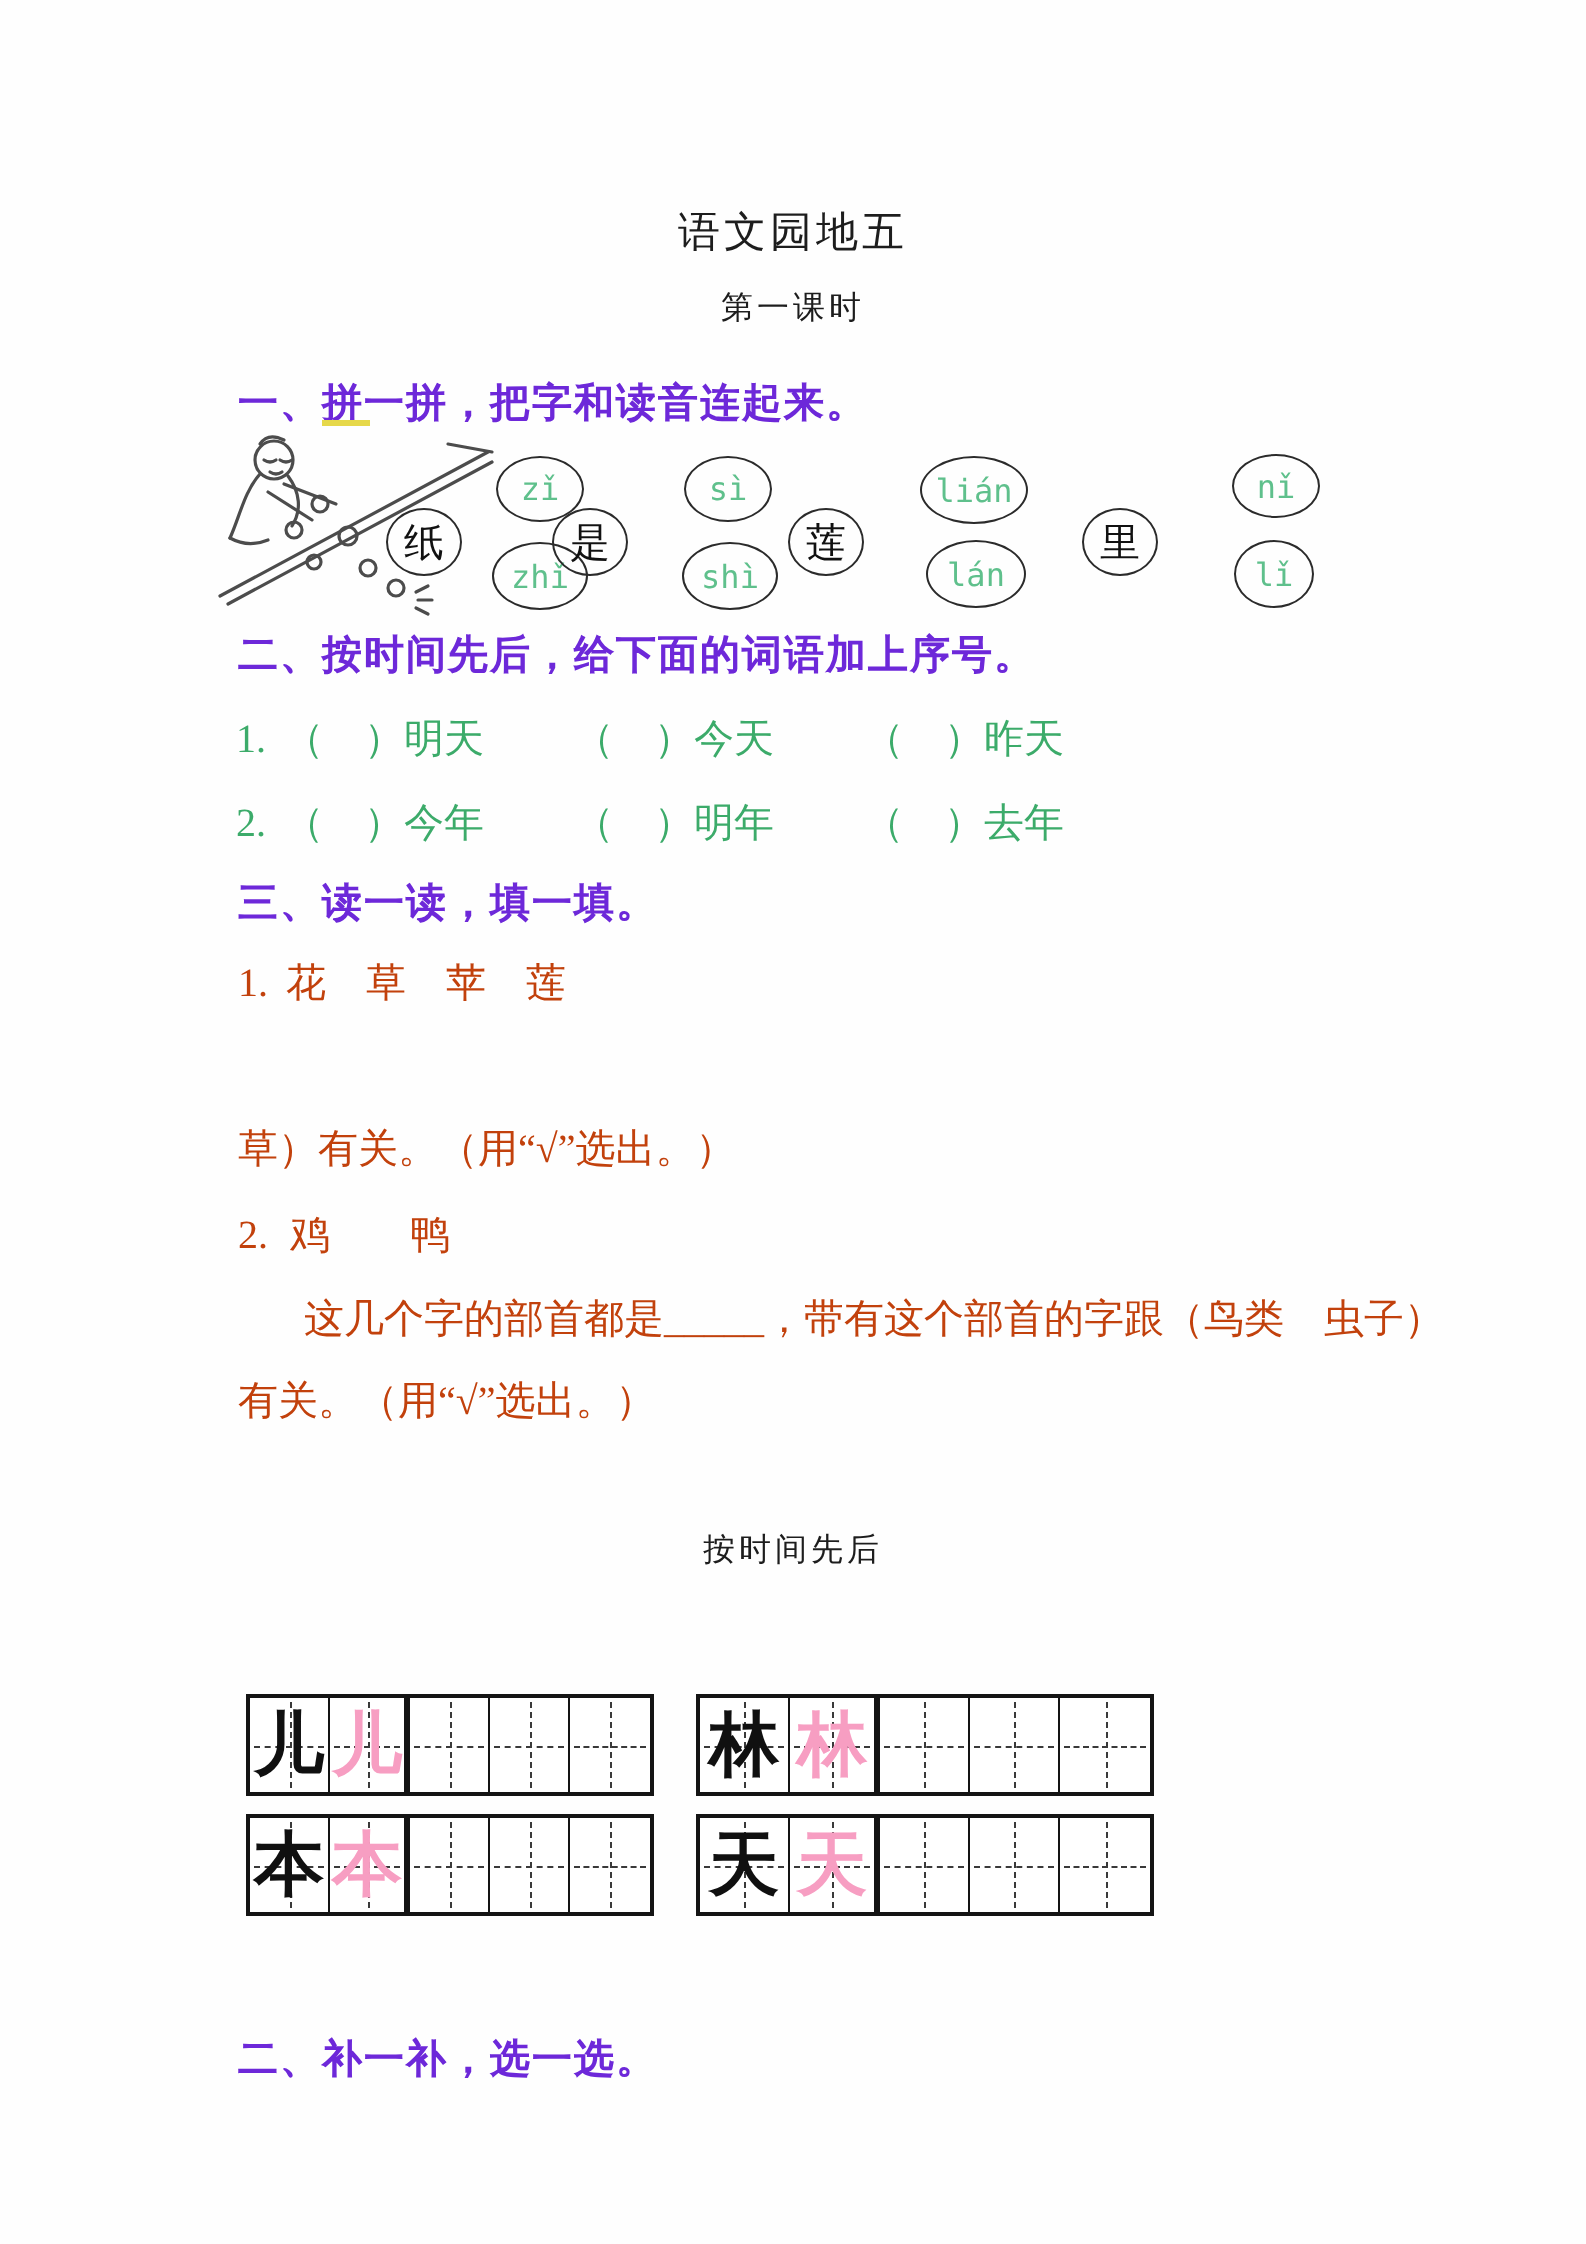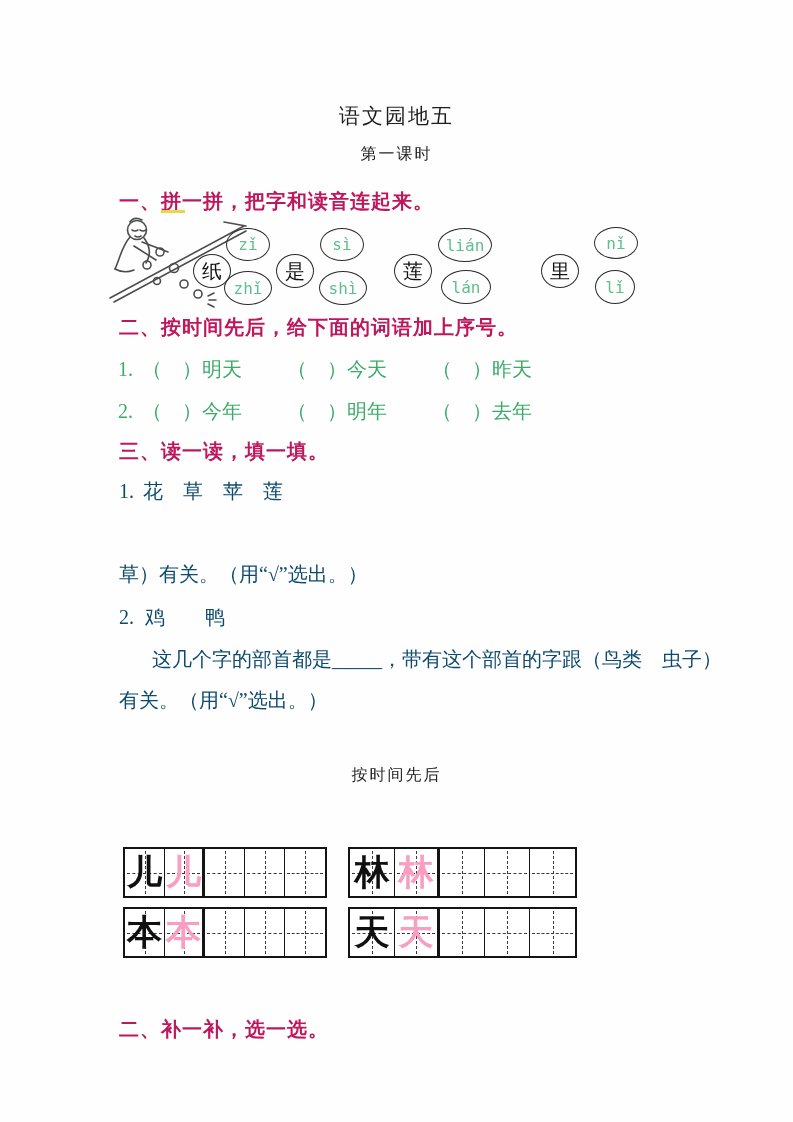--- a/index.html
+++ b/index.html
@@ -15,50 +15,50 @@
   .abs { position:absolute; }
   .centered { left:0; width:793px; text-align:center; }
 
   .doc-title { font-size:21px; letter-spacing:2px; color:#1d1d1d; }
   .session-title { font-size:16px; letter-spacing:2px; color:#1d1d1d; }
 
   .green-heading {
     font-family:"Liberation Sans", sans-serif;
     font-weight:700;
     font-size:20px;
-    color:#be185d;
+    color:#6d28d9;
     letter-spacing:1px;
     white-space:nowrap;
   }
   .green-body {
     font-size:20px;
     color:#3cab6a;
     white-space:nowrap;
   }
 
   
   .ccircle, .poval {
     position:absolute;
     border:1.6px solid #2b2b2b;
     border-radius:50%;
     display:flex; align-items:center; justify-content:center;
     box-sizing:border-box;
     background:transparent;
   }
   .ccircle { width:38px; height:34px; font-size:20px; color:#111; }
-  .poval  { font-family:"DejaVu Sans Mono", monospace; font-size:16px; color:#5fc08c; }
+  .poval  { font-family:"DejaVu Sans Mono", monospace; font-size:16px; color:#5fc08c;margin-left:22px; }
 
   
   .order-row { display:flex; align-items:baseline; }
   .order-row .rnum { width:24px; }
   .order-row .oitem { width:145px; }
   .order-row .oitem:last-child { width:auto; }
 
   
-  .ex3-line { font-size:20px; color:#0c4a6e; white-space:nowrap; }
+  .ex3-line { font-size:20px; color:#c2410c; white-space:nowrap; }
 
   
   .wgrid {
     position:absolute;
     display:flex;
     border:2px solid #141414;
     background:#fff;
   }
   .wcell {
     position:relative;

